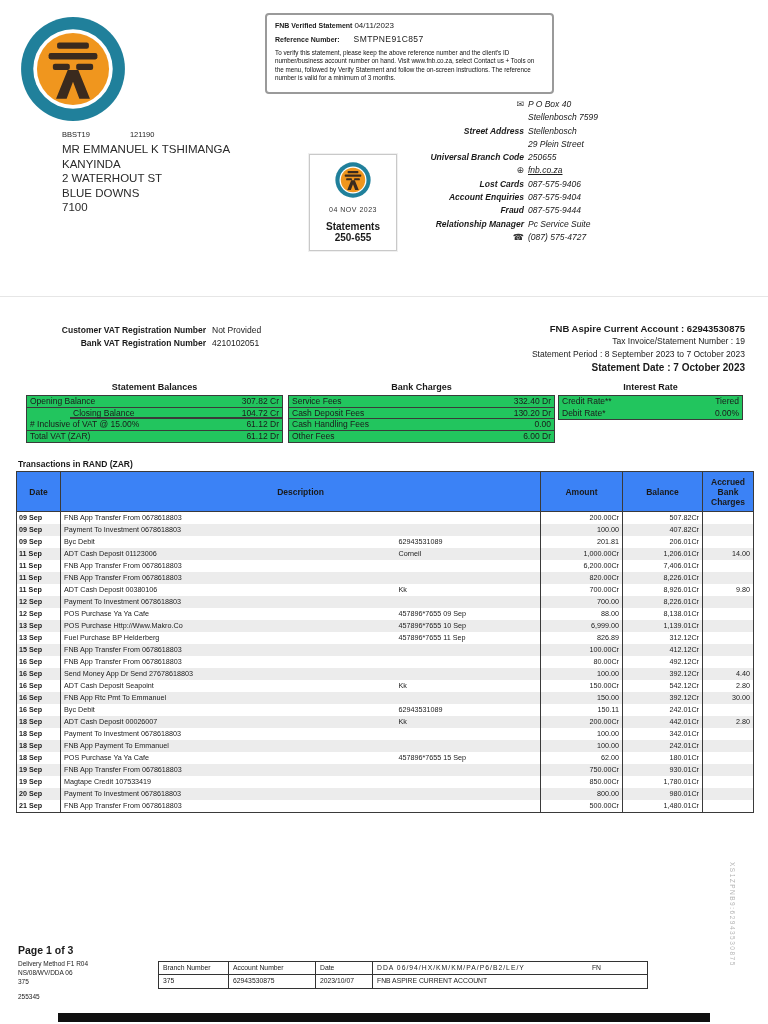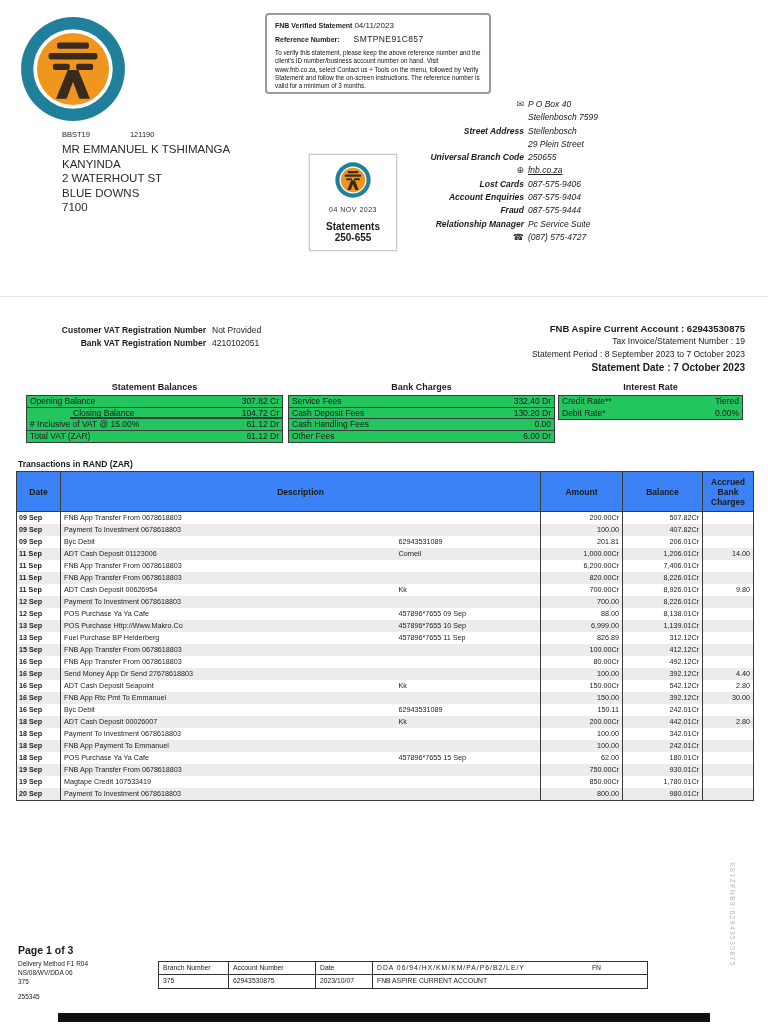--- a/index.html
+++ b/index.html
@@ -5,21 +5,21 @@
   * { margin:0; padding:0; box-sizing:border-box; }
   body { background:#fff; }
   .page {
     position:relative; width:768px; height:1024px; background:#ffffff;
     font-family:"Liberation Sans","DejaVu Sans",sans-serif; color:#1a1a1a; overflow:hidden;
   }
   
   .logo-main { position:absolute; left:20px; top:16px; width:106px; height:106px; }
   .logo-small { width:36px; height:36px; }
   
-  .vbox { position:absolute; left:265px; top:13px; width:226px; height:81px;
+  .vbox { position:absolute; left:265px; top:13px; width:289px; height:81px;
     border:2px solid #9a9a9a; border-radius:4px; padding:6px 8px; background:#fff; }
   .vbox-title-row { display:flex; align-items:baseline; }
   .vbox-title { font-size:7px; font-weight:bold; }
   .vbox-date { font-size:8px; margin-left:2px; }
   .vbox-ref-row { display:flex; align-items:baseline; margin-top:4px; }
   .vbox-ref-label { font-size:7px; font-weight:bold; }
   .vbox-ref-value { font-size:8.5px; margin-left:14px; letter-spacing:.4px; }
   .vbox-body { font-size:6.3px; line-height:1.32; margin-top:5px; color:#111; }
   
   .recip { position:absolute; left:62px; top:130px; }
@@ -345,21 +345,21 @@
           <td class="c-date">11 Sep</td>
           <td class="c-desc">FNB App Transfer From 0678618803</td>
           <td class="c-detail"></td>
           <td class="c-amt">820.00Cr</td>
           <td class="c-bal">8,226.01Cr</td>
           <td class="c-acc"></td>
         </tr>
 
         <tr>
           <td class="c-date">11 Sep</td>
-          <td class="c-desc">ADT Cash Deposit 00626954</td>
+          <td class="c-desc">ADT Cash Deposit 00380106</td>
           <td class="c-detail">Kk</td>
           <td class="c-amt">700.00Cr</td>
           <td class="c-bal">8,926.01Cr</td>
           <td class="c-acc">9.80</td>
         </tr>
 
         <tr class="alt">
           <td class="c-date">12 Sep</td>
           <td class="c-desc">Payment To Investment 0678618803</td>
           <td class="c-detail"></td>
@@ -505,20 +505,28 @@
 
         <tr class="alt">
           <td class="c-date">20 Sep</td>
           <td class="c-desc">Payment To Investment 0678618803</td>
           <td class="c-detail"></td>
           <td class="c-amt">800.00</td>
           <td class="c-bal">980.01Cr</td>
           <td class="c-acc"></td>
         </tr>
 
+        <tr>
+          <td class="c-date">21 Sep</td>
+          <td class="c-desc">FNB App Transfer From 0678618803</td>
+          <td class="c-detail"></td>
+          <td class="c-amt">500.00Cr</td>
+          <td class="c-bal">1,480.01Cr</td>
+          <td class="c-acc"></td>
+        </tr>
       </tbody>
   </table>
 
   <div class="page-label">Page 1 of 3</div>
   <div class="delivery">
     <div>Delivery Method  F1 R04</div>
     <div>NS/08/WV/DDA 06</div>
     <div>375</div>
   </div>
   <div class="doc-code">255345</div>

